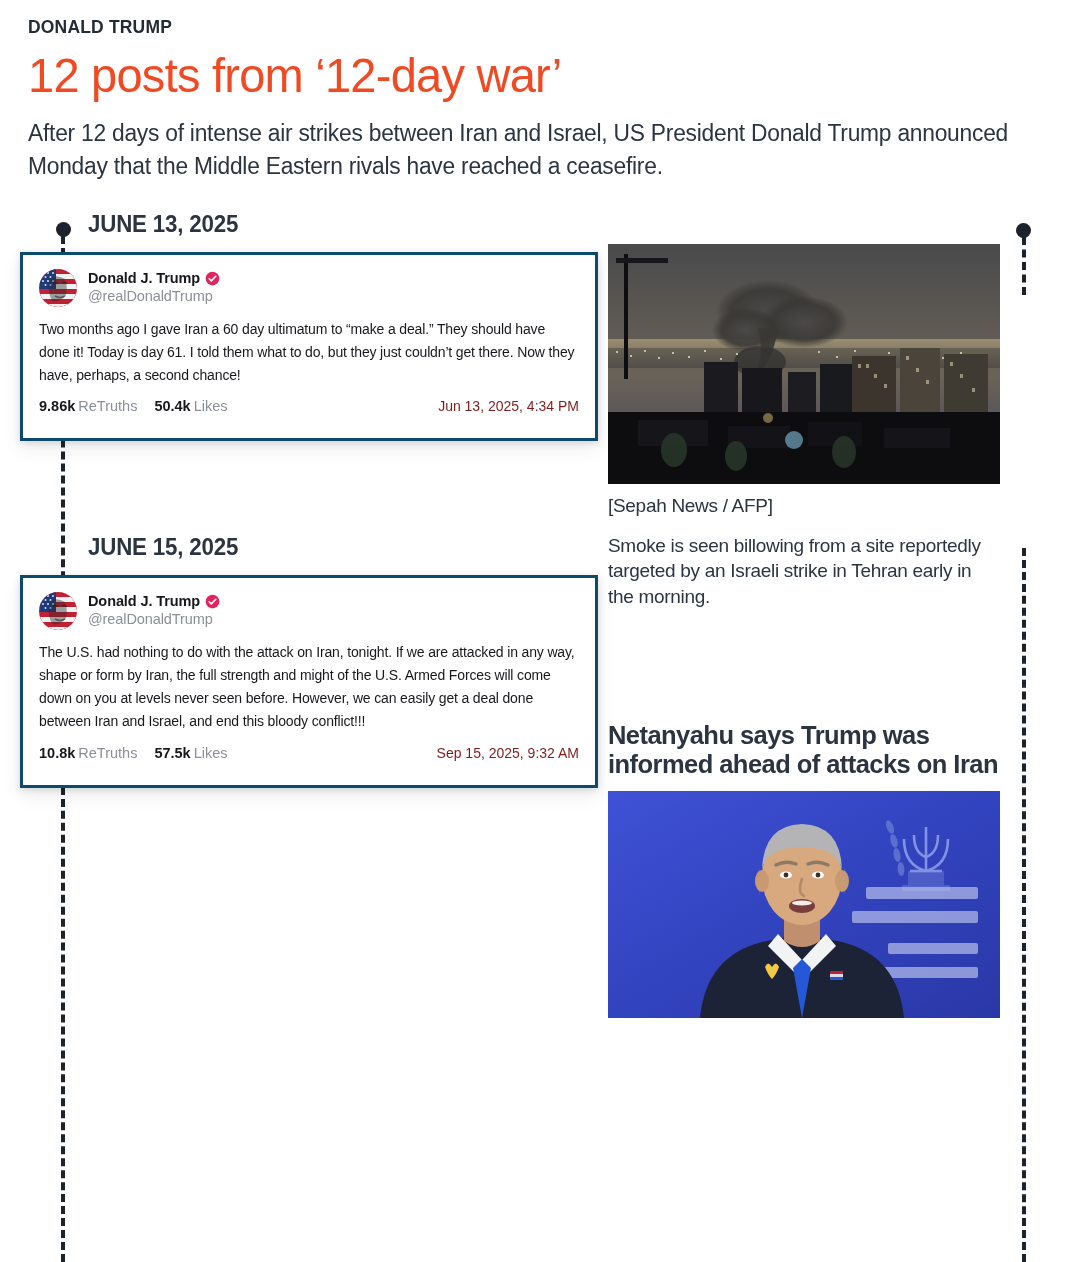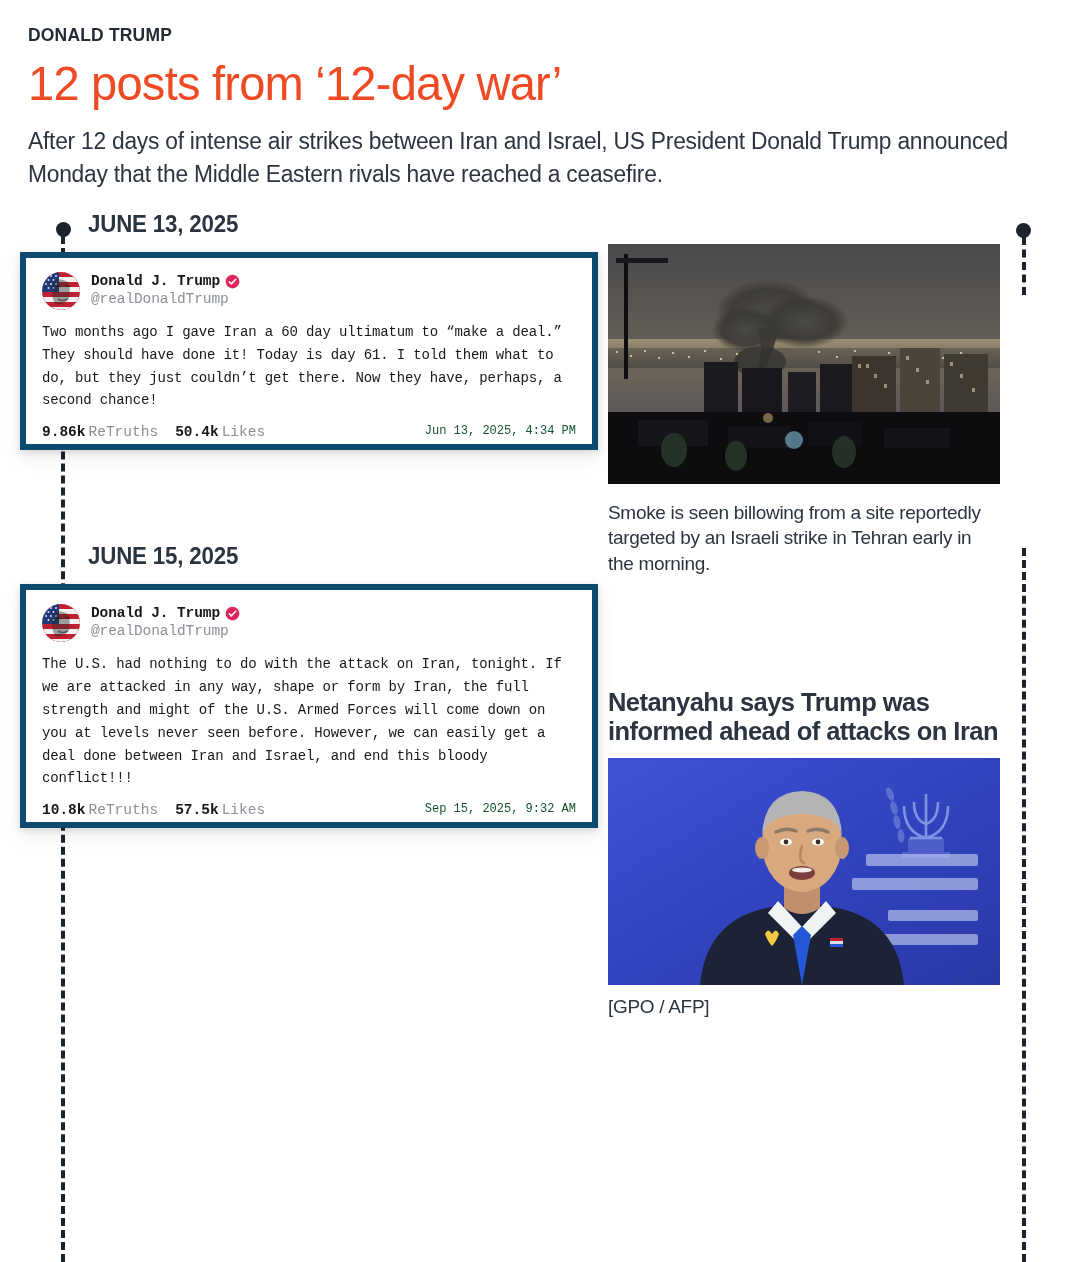--- a/index.html
+++ b/index.html
@@ -8,21 +8,21 @@
     width: 1081px;
     height: 1262px;
     background: #ffffff;
     font-family: "Liberation Sans", sans-serif;
     color: #2b3440;
     overflow: hidden;
     position: relative;
   }
 
   
-  .header { padding: 24px 28px 0 28px; }
+  .header { padding: 16px 28px 0 28px; }
 
   .kicker {
     font-size: 19px;
     font-weight: bold;
     letter-spacing: 0.2px;
     color: #232b36;
     text-transform: uppercase;
     transform: scaleX(0.92);
     transform-origin: left center;
   }
@@ -89,24 +89,24 @@
     margin-left: 88px;
     margin-bottom: 14px;
     transform: scaleX(0.93);
     transform-origin: left center;
   }
 
   .tweet-card {
     margin-left: 20px;
     width: 578px;
     background: #ffffff;
-    border: 6px solid #0c4a6e;
+    border: 3px solid #0c4a6e;
     box-shadow: 0 2px 7px rgba(0,0,0,0.13), 0 8px 18px rgba(0,0,0,0.07);
-    padding: 14px 16px 4px 16px;
-    font-family: Liberation Mono, monospace;
+    padding: 14px 16px 24px 16px;
+    font-family: Liberation Sans, sans-serif;
   }
 
   .tweet-head { display: flex; align-items: flex-start; gap: 11px; }
 
   .avatar {
     width: 38px; height: 38px;
     border-radius: 50%;
     flex: 0 0 38px;
     overflow: hidden;
     position: relative;
@@ -140,31 +140,31 @@
   .tweet-body {
     font-size: 14px;
     line-height: 1.63;
     color: #16181c;
     margin-top: 11px;
     letter-spacing: -0.15px;
   }
 
   .tweet-foot {
     display: flex;
-    align-items: flex-start;
+    align-items: center;
     margin-top: 12px;
     font-size: 14.5px;
   }
   .stat { margin-right: 17px; white-space: nowrap; }
   .stat b { font-weight: bold; color: #16181c; }
   .stat span { color: #8b8f96; margin-left: 3px; }
   .tweet-time {
     margin-left: auto;
-    color: #14532d;
-    font-size: 12px;
+    color: #7f1d1d;
+    font-size: 14px;
     white-space: nowrap;
   }
 
   
   .news-item { padding-left: 10px; padding-right: 29px; }
   .news-item + .news-item { margin-top: 112px; }
 
   .news-title {
     font-size: 25.5px;
     line-height: 1.14;
@@ -420,20 +420,21 @@
           <rect x="276" y="184" width="66" height="20" fill="#151519"></rect>
           <circle cx="186" cy="196" r="9" fill="#8fd2ef" opacity="0.55"></circle>
           <circle cx="160" cy="174" r="5" fill="#e3c27a" opacity="0.5"></circle>
           <g fill="#2a3a2c" opacity="0.8">
             <ellipse cx="66" cy="206" rx="13" ry="17"></ellipse>
             <ellipse cx="128" cy="212" rx="11" ry="15"></ellipse>
             <ellipse cx="236" cy="208" rx="12" ry="16"></ellipse>
           </g>
         </svg>
       </div>
+      <div class="news-credit">[Sepah News / AFP]</div>
       <div class="news-caption">Smoke is seen billowing from a site reportedly targeted by an Israeli strike in Tehran early in the morning.</div>
     </div>
 
     <div class="news-item">
       <div class="news-title">Netanyahu says Trump was informed ahead of attacks on Iran</div>
       <div class="news-photo portrait">
         <svg viewBox="0 0 392 227" width="392" height="227" preserveAspectRatio="none">
           <defs>
             <linearGradient id="bg2" x1="0" y1="0" x2="1" y2="1">
               <stop offset="0%" stop-color="#3f52d6"></stop>
@@ -497,17 +498,16 @@
 
           <ellipse cx="194" cy="115" rx="13" ry="7" fill="#7a3f3c"></ellipse>
           <ellipse cx="194" cy="112" rx="10" ry="2.6" fill="#f0ece6"></ellipse>
 
           <path d="M164 176 q4 -7 7 0 q-3 8 -7 12 q-4 -4 -7 -12 q3 -7 7 0 z" fill="#f2c945"></path>
           <rect x="222" y="180" width="13" height="9" fill="#d9dce6"></rect>
           <rect x="222" y="180" width="13" height="3" fill="#bf2032"></rect>
           <rect x="222" y="186" width="13" height="3" fill="#2558d6"></rect>
         </svg>
       </div>
-      <div class="news-credit">[GPO / AFP]</div>
     </div>
 
   </div>
 </div>
 
 </body></html>

